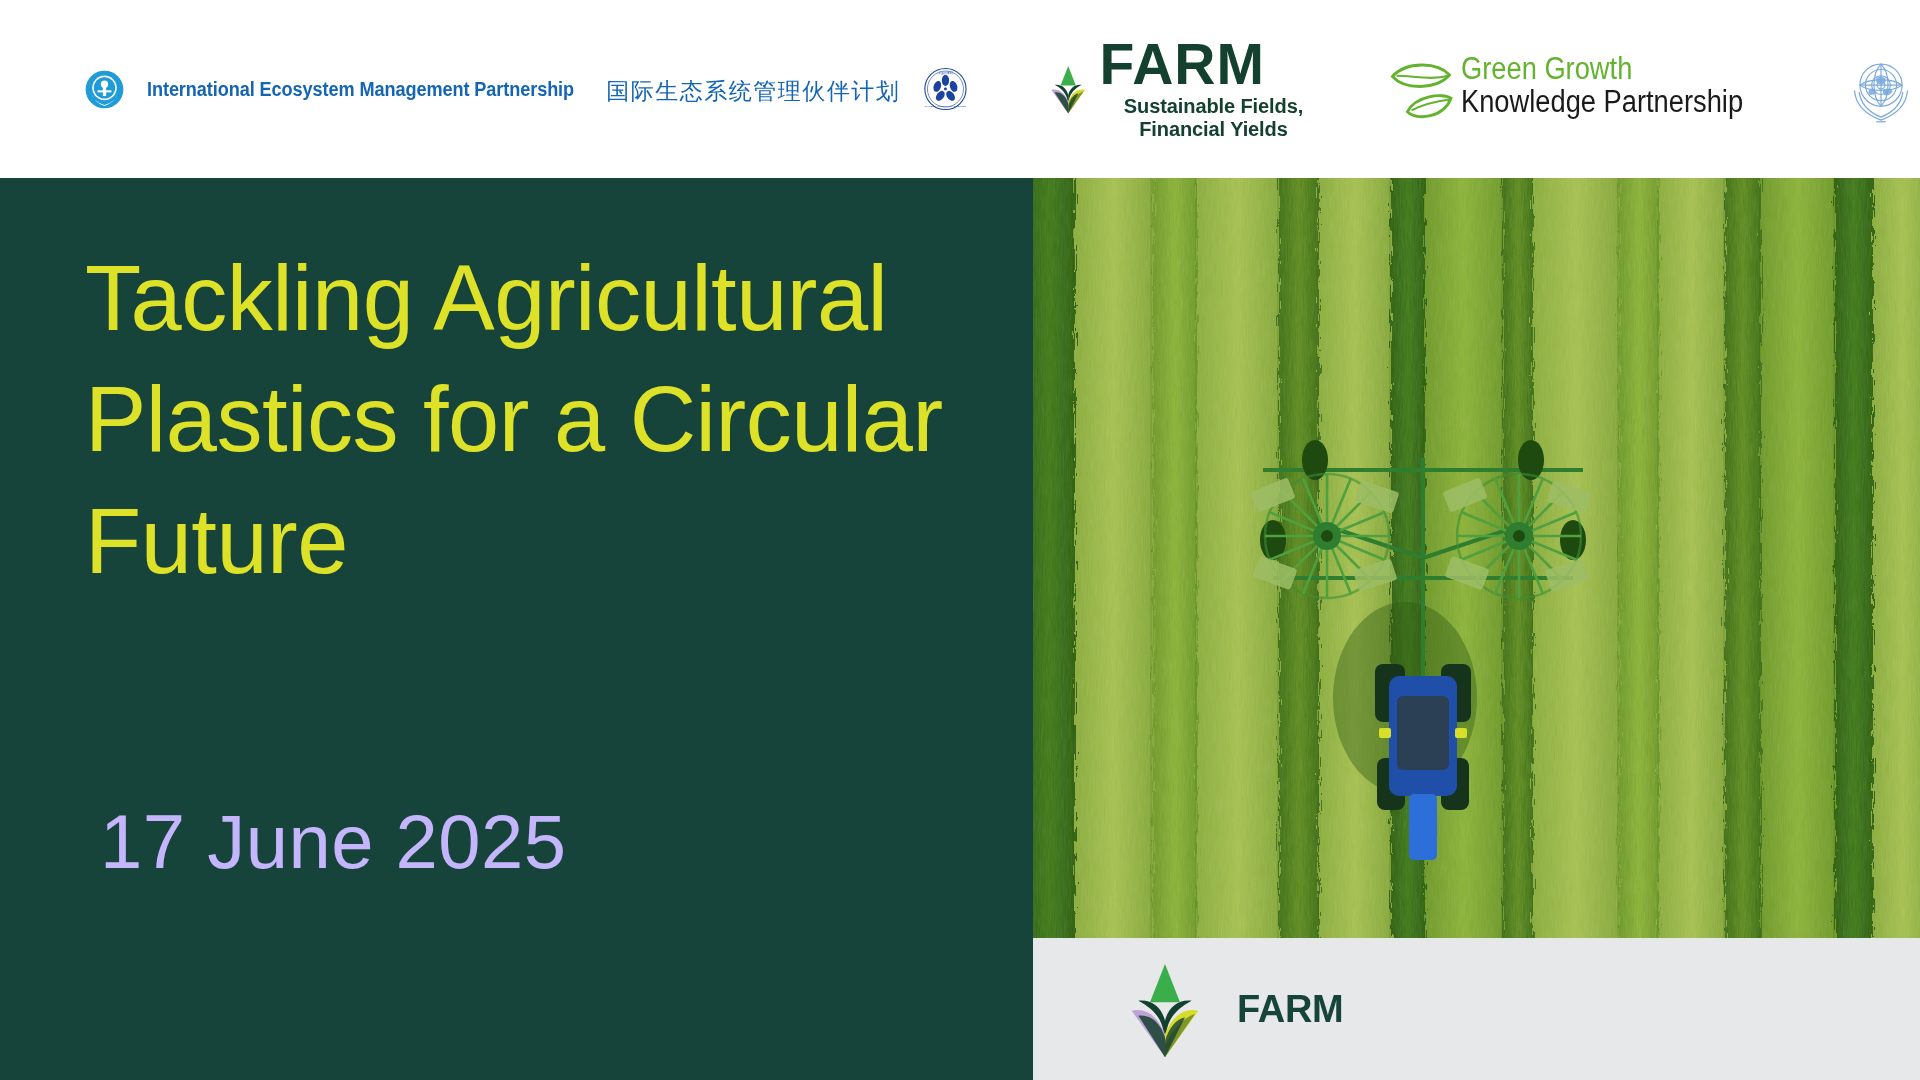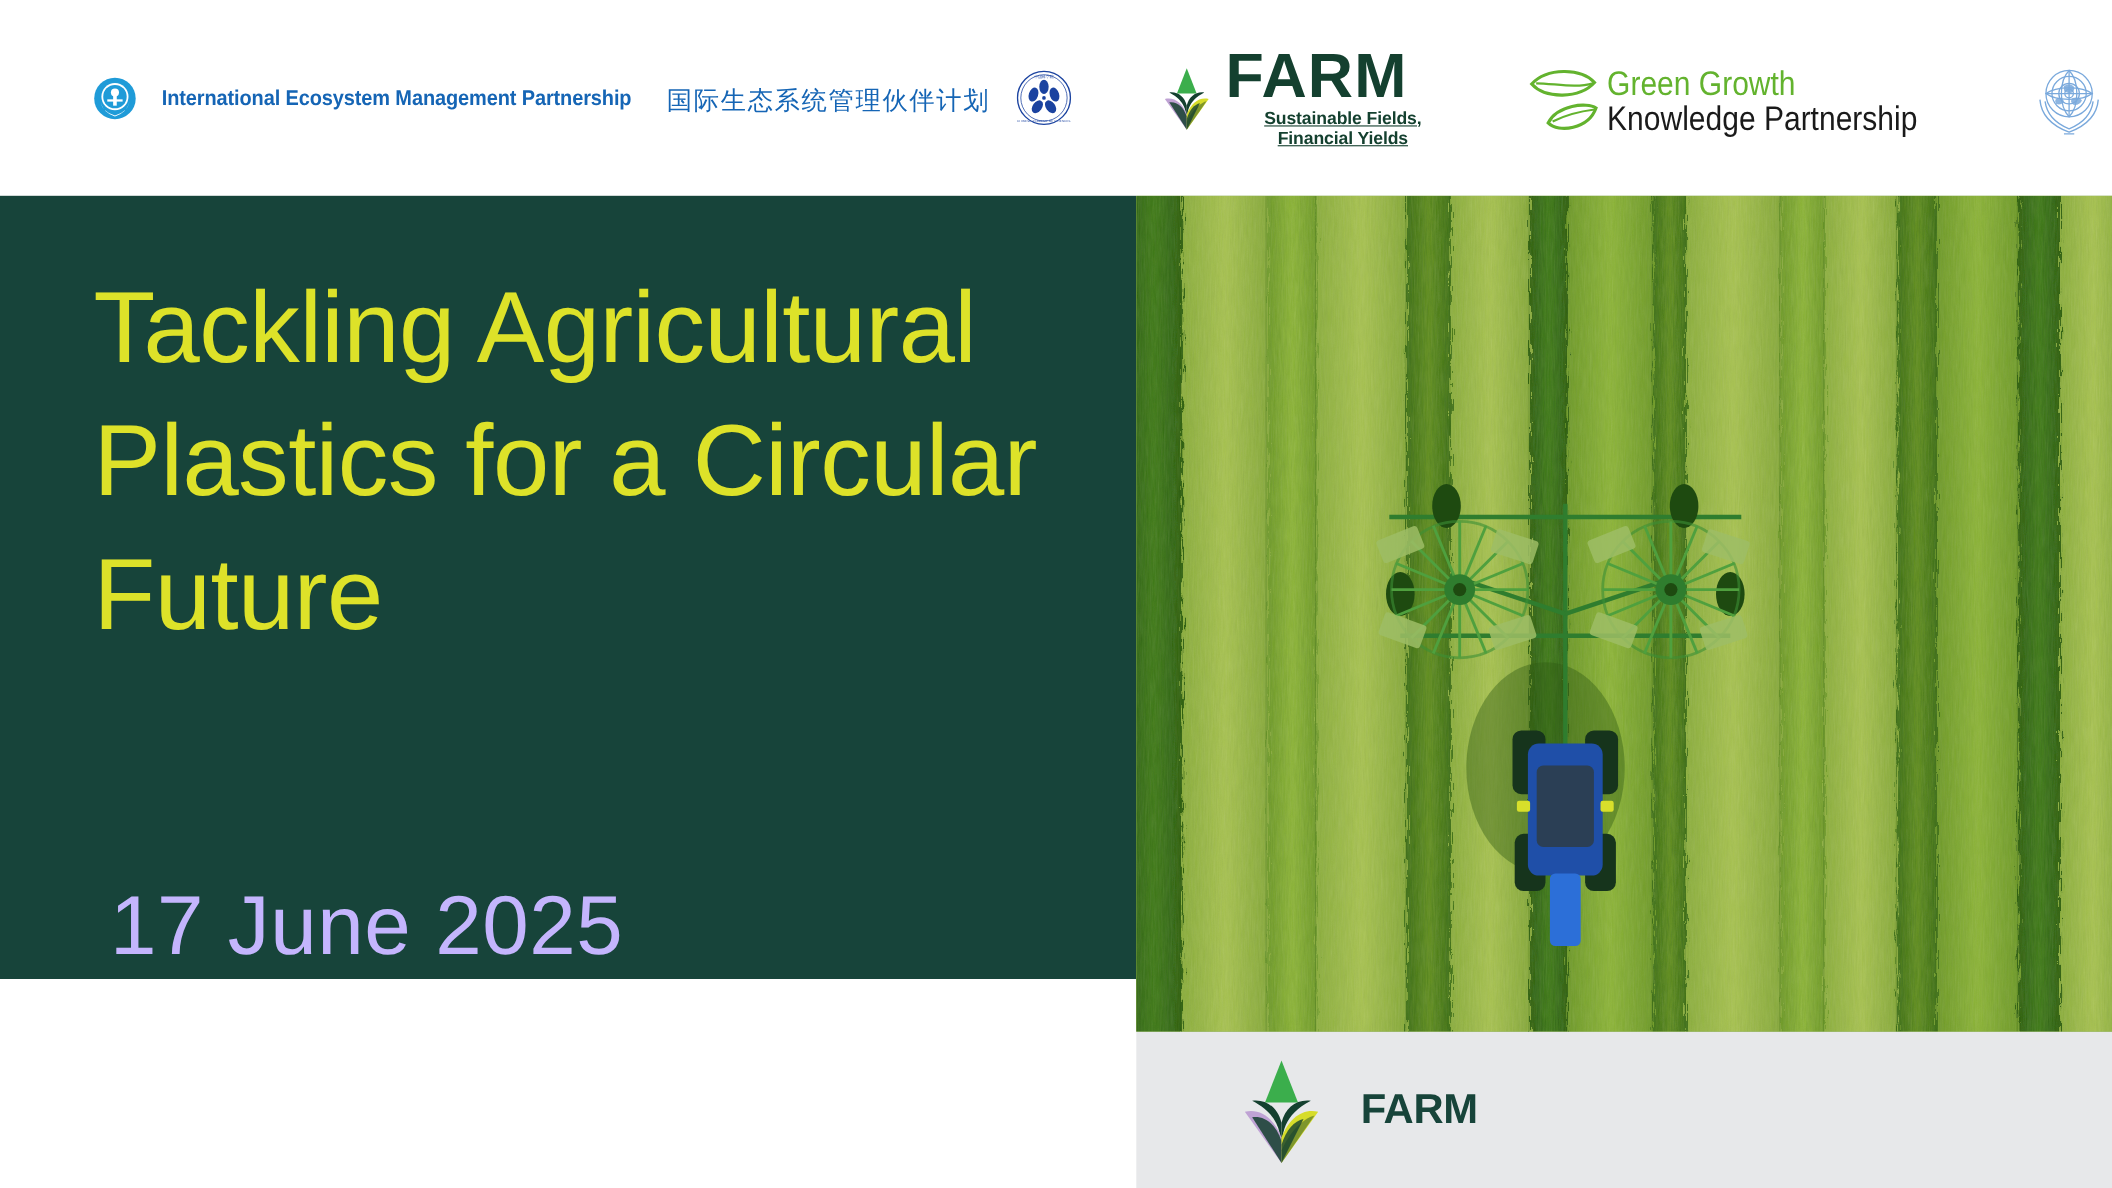--- a/index.html
+++ b/index.html
@@ -56,26 +56,26 @@
   
   .farm-head { margin-left:80px; display:flex; align-items:center; }
   .farm-mark { width:62px; height:74px; }
   .farm-word-wrap { margin-left:10px; }
   .farm-word {
     color:#14402F; font-weight:bold; font-size:57px;
     letter-spacing:1px; line-height:0.95;
     position:relative; display:block;
   }
   .farm-tagline {
-    color:#14402F; font-weight:bold; font-size:16px;
-    text-align:center; margin-top:3px; letter-spacing:-0.1px;text-decoration:underline;
-  }
-
-  
-  .ggkp { margin-left:60px; display:flex; align-items:flex-end; }
+    color:#14402F; font-weight:bold; font-size:20px;
+    text-align:center; margin-top:3px; letter-spacing:-0.1px;
+  }
+
+  
+  .ggkp { margin-left:60px; display:flex; align-items:flex-start; }
   .ggkp-leaves { width:68px; height:72px; }
   .ggkp-text { margin-left:6px; }
   .ggkp-l1 {
     color:#63B32E; font-size:31px; line-height:1.05;
     font-family:"Liberation Sans Narrow","Liberation Sans",sans-serif;
     transform:scaleX(0.88); transform-origin:left center;
     white-space:nowrap;
   }
   .ggkp-l2 {
     color:#1A1A1A; font-size:31px; line-height:1.05;
@@ -84,21 +84,21 @@
     white-space:nowrap;
   }
 
   
   .oneplanet { margin-left:60px; display:flex; align-items:center; }
   .un-emblem-lg { width:78px; height:78px; }
 
   
   .green-panel {
     position:absolute; left:0; top:178px;
-    width:1033px; height:712px;
+    width:1033px; height:902px;
     background:#17443A;
   }
   .title {
     position:absolute; left:85px; top:60px;
     width:860px;
     color:#DDE229;
     font-size:92px;
     font-weight:300;
     line-height:1.32;
     letter-spacing:-0.5px;

